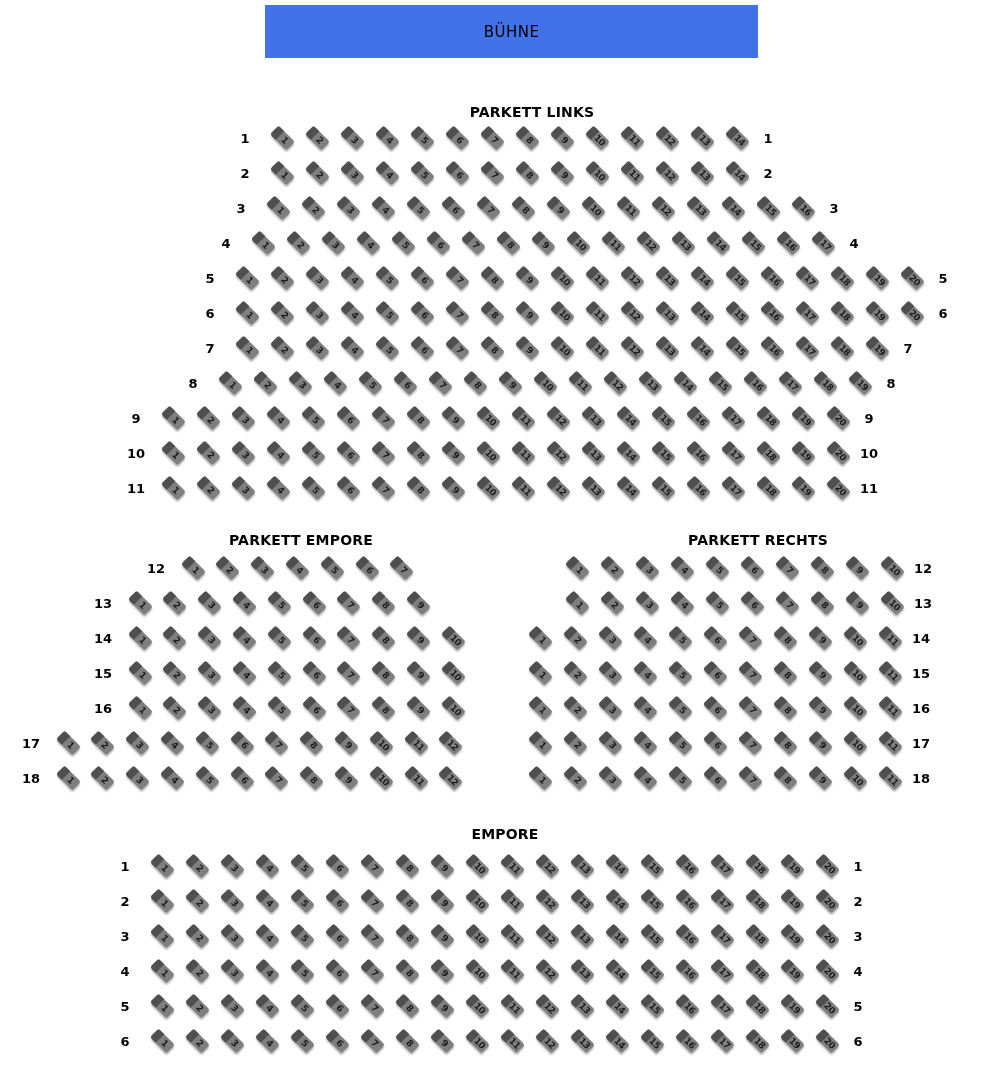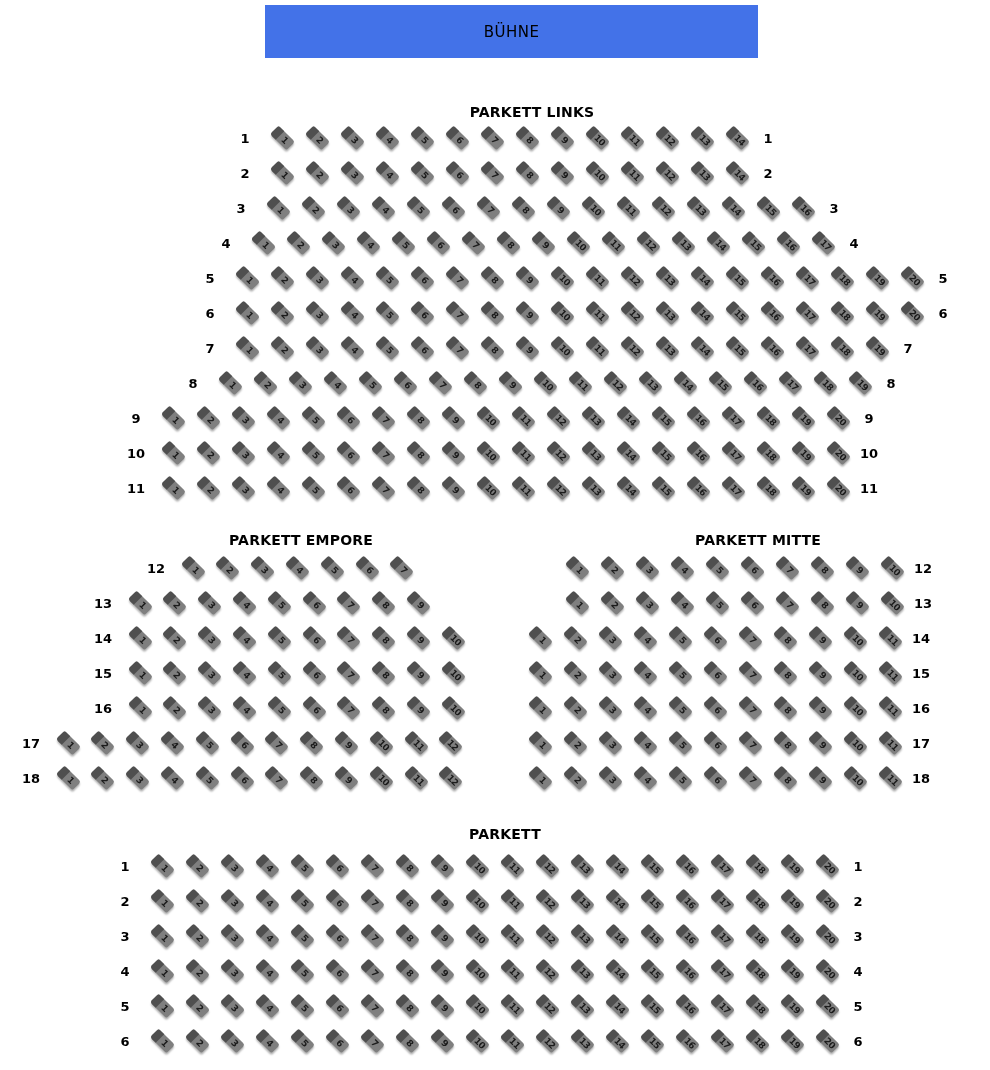--- a/index.html
+++ b/index.html
@@ -64,23 +64,23 @@
 <div id="seat-map">
 
   <div id="stage" style="background: rgb(67, 114, 232); color: rgb(0, 0, 0);">
     <span>BÜHNE</span>
   </div>
 
   <div class="section-title" style="left:532px; top:104px;">PARKETT LINKS</div>
 
   <div class="section-title" style="left:301px; top:532px;">PARKETT EMPORE</div>
 
-  <div class="section-title" style="left:758px; top:532px;">PARKETT MITTE</div>
+  <div class="section-title" style="left:758px; top:532px;">PARKETT RECHTS</div>
 
-  <div class="section-title" style="left:505px; top:826px;">PARKETT</div>
+  <div class="section-title" style="left:505px; top:826px;">EMPORE</div>
 
 <div class="row-label" style="left: 245px; top: 138px;">1</div>
     <div class="row-label" style="left: 768px; top: 138px;">1</div>
     <div class="seat" style="left: 270.5px; top: 132px;">
       <span class="num">1</span>
     </div>
     <div class="seat" style="left: 305.5px; top: 132px;">
       <span class="num">2</span>
     </div>
     <div class="seat" style="left: 340.5px; top: 132px;">

